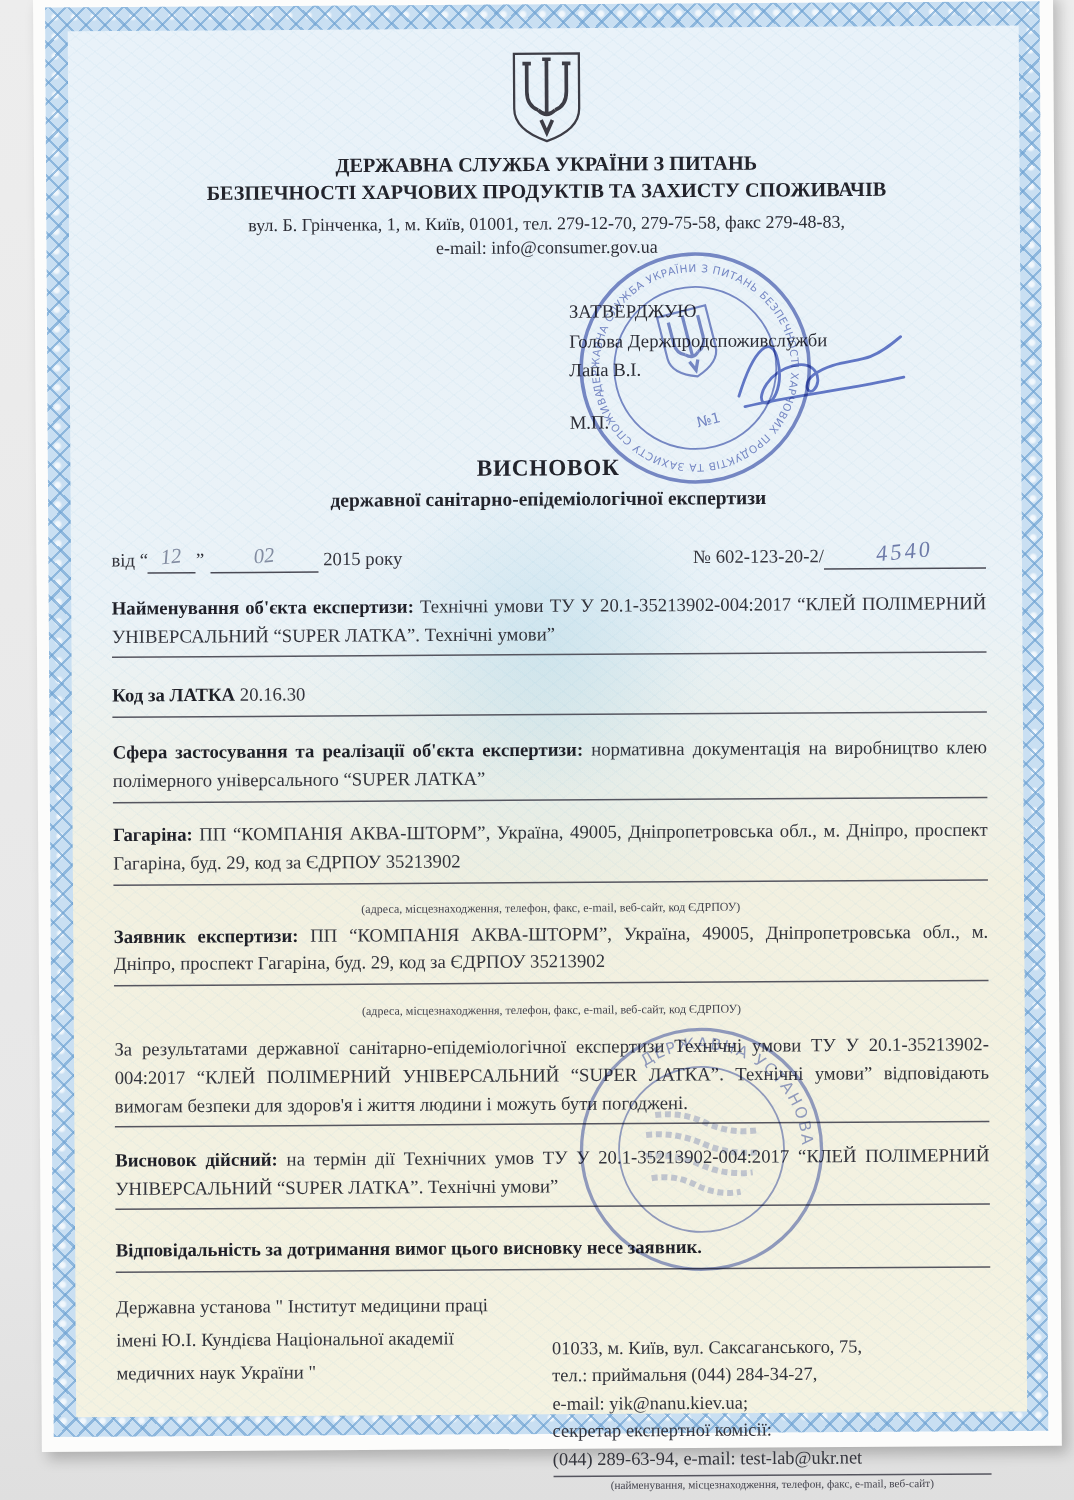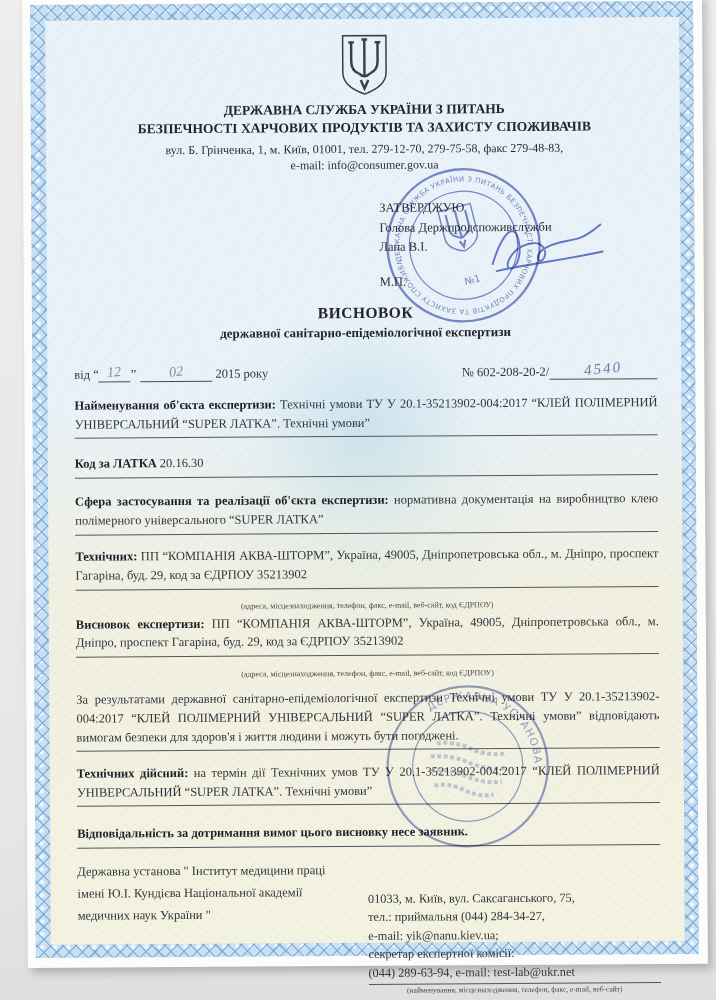--- a/index.html
+++ b/index.html
@@ -81,39 +81,39 @@
 
     <div class="doc-title">ВИСНОВОК</div>
     <div class="doc-sub">державної санітарно-епідеміологічної експертизи</div>
 
     <div class="date-row">
       <div>
         <span>від “</span><span class="blank day"><span class="hand">12</span></span><span>”</span><span class="blank month"><span class="hand">02</span></span>
         <span>2015 року</span>
       </div>
       <div>
-        <span>№ 602-208-20-2/</span><span class="blank num"><span class="hand num">4540</span></span>
+        <span>№ 602-123-20-2/</span><span class="blank num"><span class="hand num">4540</span></span>
       </div>
     </div>
 
     <p class="sec" style="margin-top:14px;"><b>Найменування об'єкта експертизи:</b><span> Технічні умови ТУ У 20.1-35213902-004:2017 “КЛЕЙ ПОЛІМЕРНИЙ УНІВЕРСАЛЬНИЙ “SUPER ЛАТКА”. Технічні умови”</span></p>
 
     <p class="sec" style="margin-top:16px;"><b>Код за ЛАТКА</b><span> 20.16.30</span></p>
 
     <p class="sec" style="margin-top:14px;"><b>Сфера застосування та реалізації об'єкта експертизи:</b><span> нормативна документація на виробництво клею полімерного універсального “SUPER ЛАТКА”</span></p>
 
-    <p class="sec" style="margin-top:12px;"><b>Технічних:</b><span> ПП “КОМПАНІЯ АКВА-ШТОРМ”, Україна, 49005, Дніпропетровська обл., м. Дніпро, проспект Гагаріна, буд. 29, код за ЄДРПОУ 35213902</span></p>
+    <p class="sec" style="margin-top:12px;"><b>Гагаріна:</b><span> ПП “КОМПАНІЯ АКВА-ШТОРМ”, Україна, 49005, Дніпропетровська обл., м. Дніпро, проспект Гагаріна, буд. 29, код за ЄДРПОУ 35213902</span></p>
     <div class="cap">(адреса, місцезнаходження, телефон, факс, e-mail, веб-сайт, код ЄДРПОУ)</div>
 
-    <p class="sec" style="margin-top:2px;"><b>Висновок експертизи:</b><span> ПП “КОМПАНІЯ АКВА-ШТОРМ”, Україна, 49005, Дніпропетровська обл., м. Дніпро, проспект Гагаріна, буд. 29, код за ЄДРПОУ 35213902</span></p>
+    <p class="sec" style="margin-top:2px;"><b>Заявник експертизи:</b><span> ПП “КОМПАНІЯ АКВА-ШТОРМ”, Україна, 49005, Дніпропетровська обл., м. Дніпро, проспект Гагаріна, буд. 29, код за ЄДРПОУ 35213902</span></p>
     <div class="cap">(адреса, місцезнаходження, телефон, факс, e-mail, веб-сайт, код ЄДРПОУ)</div>
 
     <p class="sec" style="margin-top:10px;"><span>За результатами державної санітарно-епідеміологічної експертизи Технічні умови ТУ У 20.1-35213902-004:2017 “КЛЕЙ ПОЛІМЕРНИЙ УНІВЕРСАЛЬНИЙ “SUPER ЛАТКА”. Технічні умови” відповідають вимогам безпеки для здоров'я і життя людини і можуть бути погоджені.</span></p>
 
-    <p class="sec" style="margin-top:12px;"><b>Технічних дійсний:</b><span> на термін дії Технічних умов ТУ У 20.1-35213902-004:2017 “КЛЕЙ ПОЛІМЕРНИЙ УНІВЕРСАЛЬНИЙ “SUPER ЛАТКА”. Технічні умови”</span></p>
+    <p class="sec" style="margin-top:12px;"><b>Висновок дійсний:</b><span> на термін дії Технічних умов ТУ У 20.1-35213902-004:2017 “КЛЕЙ ПОЛІМЕРНИЙ УНІВЕРСАЛЬНИЙ “SUPER ЛАТКА”. Технічні умови”</span></p>
 
     <p class="sec" style="margin-top:18px;"><b>Відповідальність за дотримання вимог цього висновку несе заявник.</b></p>
 
     <div class="inst">
       <div class="inst-left">
         <div>Державна установа " Інститут медицини праці</div>
         <div>імені Ю.І. Кундієва Національної академії</div>
         <div>медичних наук України "</div>
       </div>
       <div class="inst-right">

